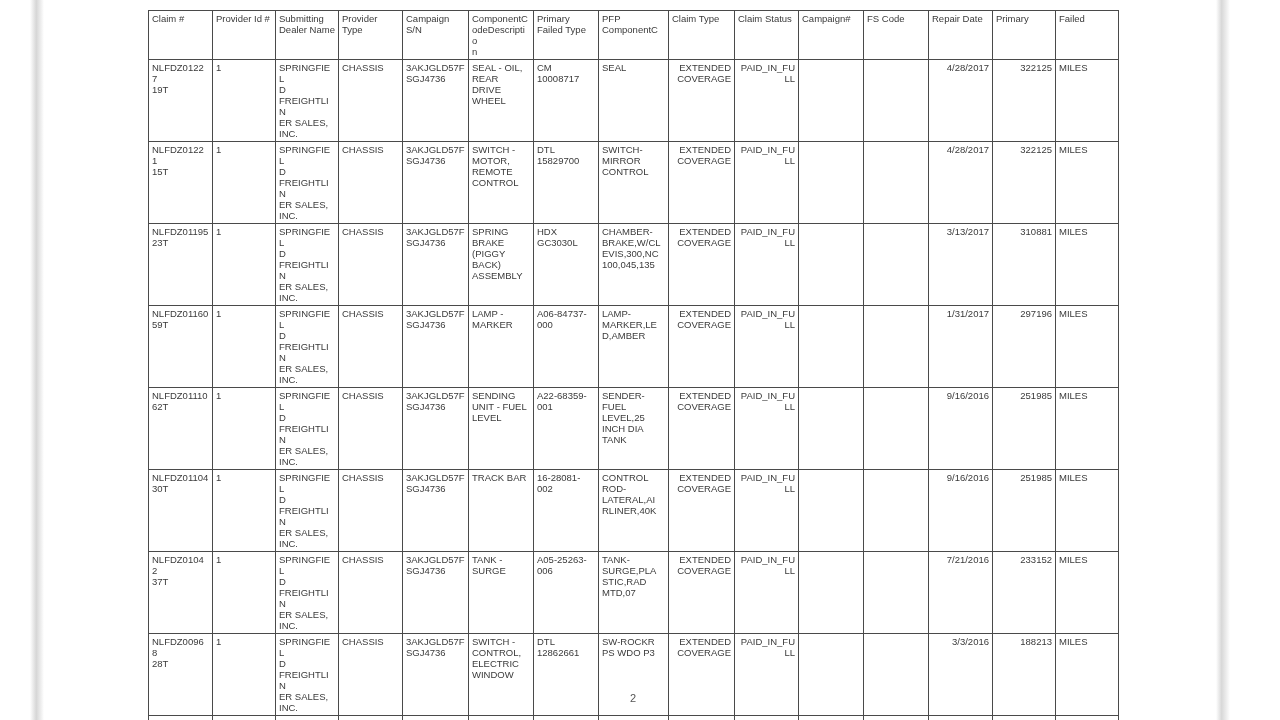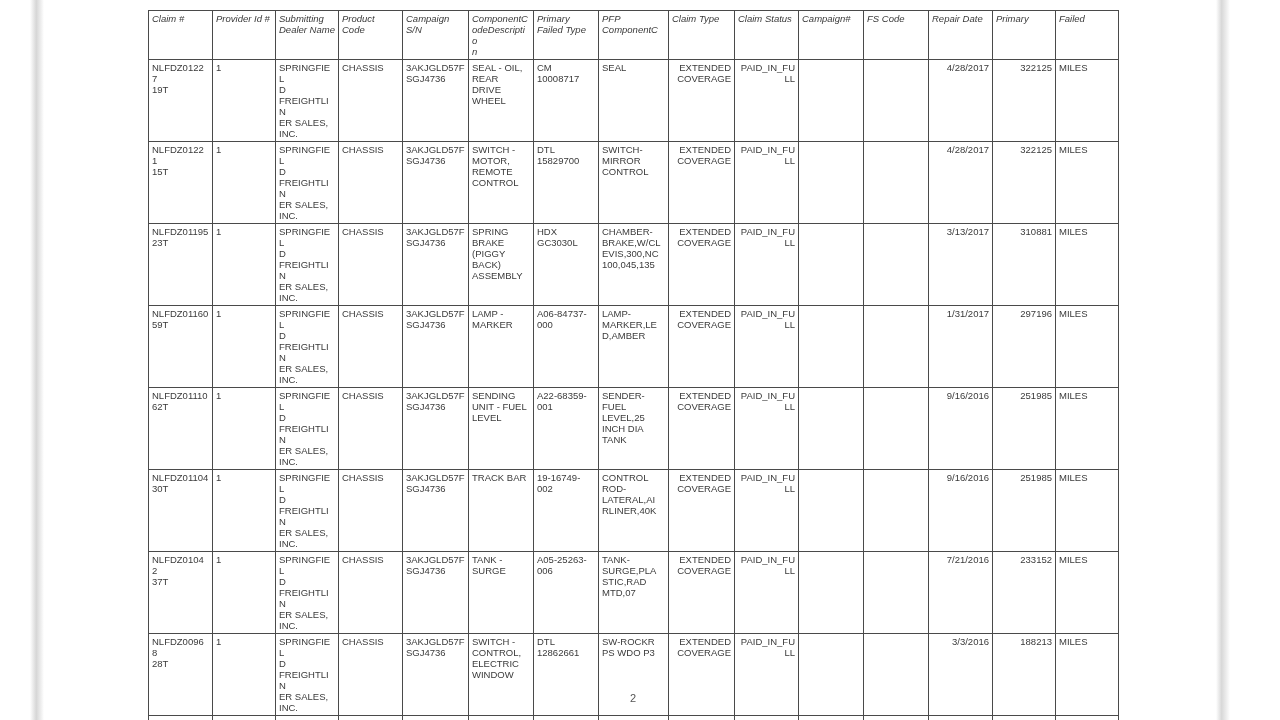--- a/index.html
+++ b/index.html
@@ -47,21 +47,20 @@
     line-height: 11px;
     color: #3a3a3a;
     font-weight: normal;
     text-align: left;
     white-space: pre-line;
     word-wrap: break-word;
     overflow: hidden;
   }
   table.claims th {
     height: 40px;
-    font-style: italic;
   }
   table.claims tbody td {
     height: 52px;
   }
   table.claims tbody tr:last-child td {
     height: 35px;
   }
   
   table.claims td:nth-child(9),
   table.claims td:nth-child(10),
@@ -103,21 +102,21 @@
         <col style="width: 64px;">
         <col style="width: 63px;">
         <col style="width: 63px;">
       </colgroup>
     <thead>
       <tr>
           <th>Claim #</th>
           <th>Provider Id #</th>
           <th>Submitting
 Dealer Name</th>
-          <th>Product Code</th>
+          <th>Provider Type</th>
           <th>Campaign S/N</th>
           <th>ComponentC
 odeDescriptio
 n</th>
           <th>Primary
 Failed Type</th>
           <th>PFP
 ComponentC</th>
           <th>Claim Type</th>
           <th>Claim Status</th>
@@ -288,21 +287,21 @@
           <td>1</td>
           <td>SPRINGFIEL
 D
 FREIGHTLIN
 ER SALES,
 INC.</td>
           <td>CHASSIS</td>
           <td>3AKJGLD57F
 SGJ4736</td>
           <td>TRACK BAR</td>
-          <td>19-16749-002</td>
+          <td>16-28081-002</td>
           <td>CONTROL
 ROD-
 LATERAL,AI
 RLINER,40K</td>
           <td>EXTENDED
 COVERAGE</td>
           <td>PAID_IN_FU
 LL</td>
           <td></td>
           <td></td>

